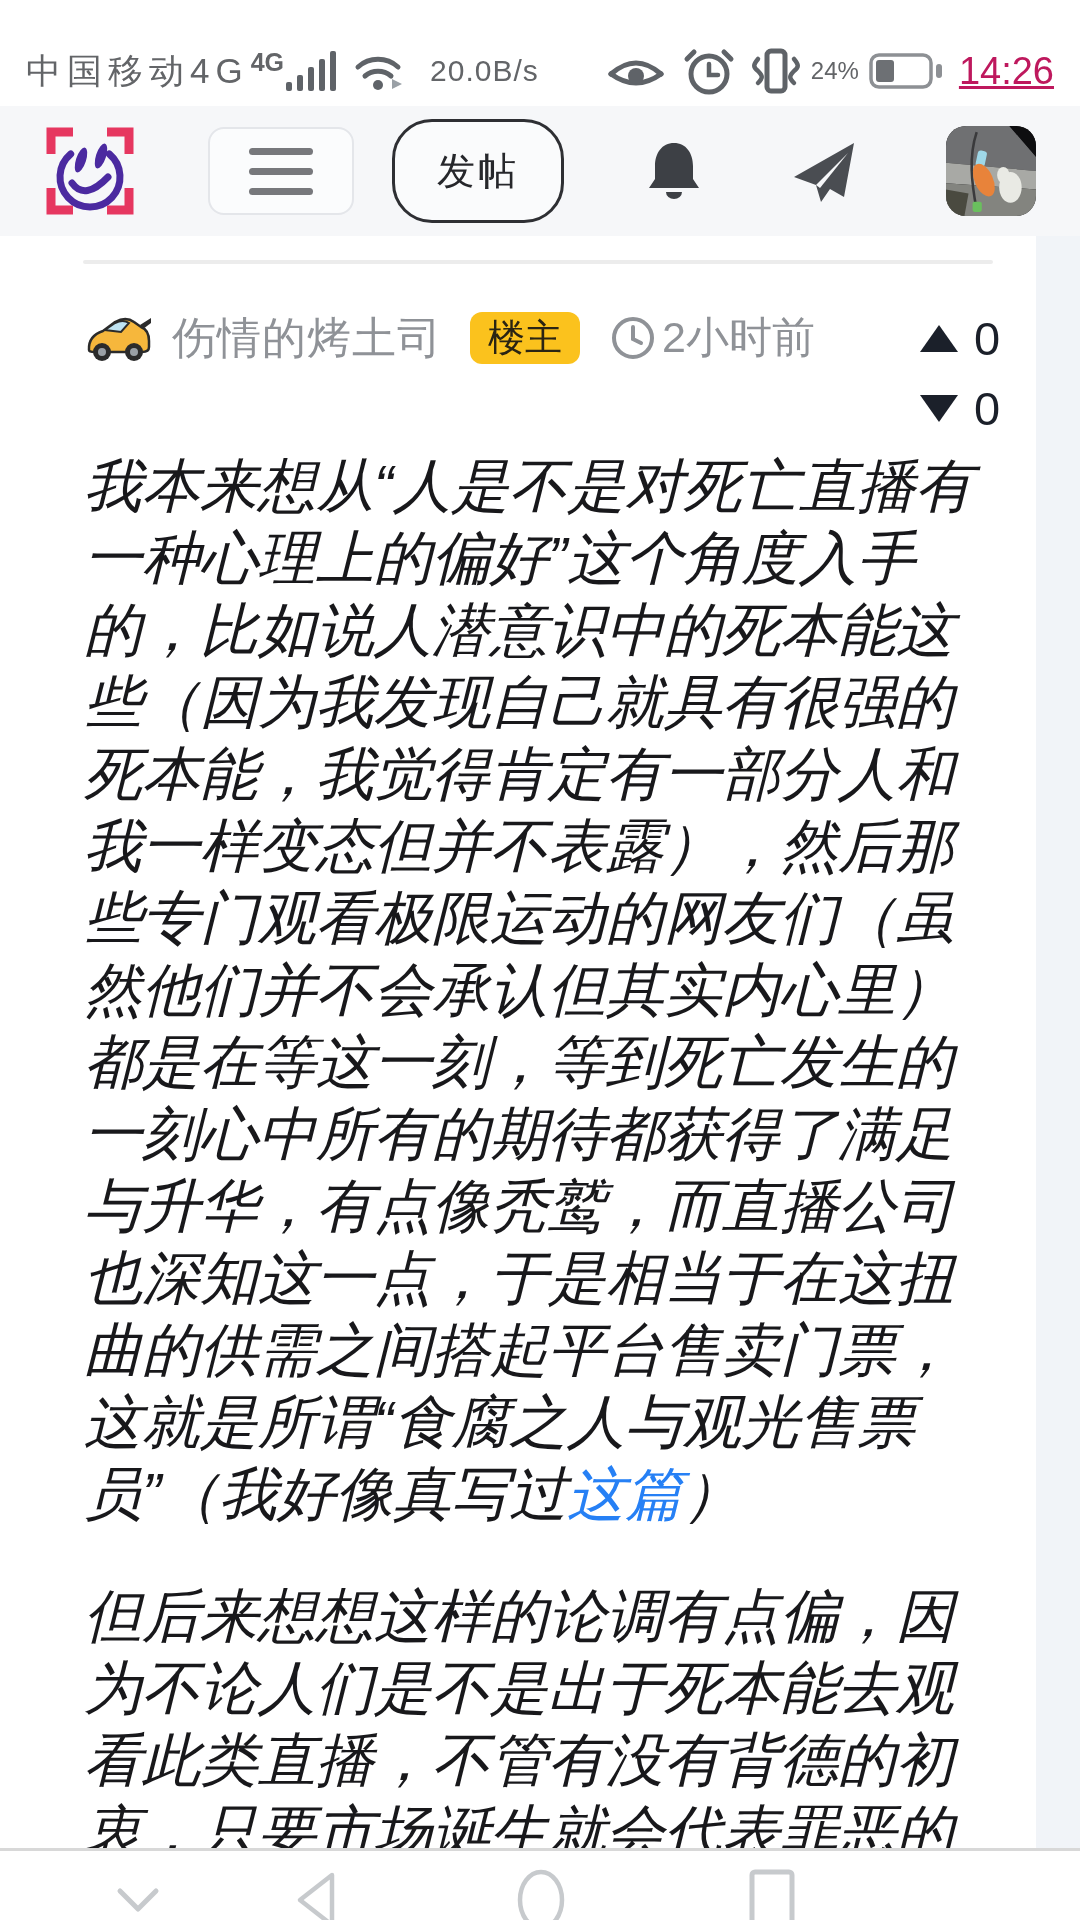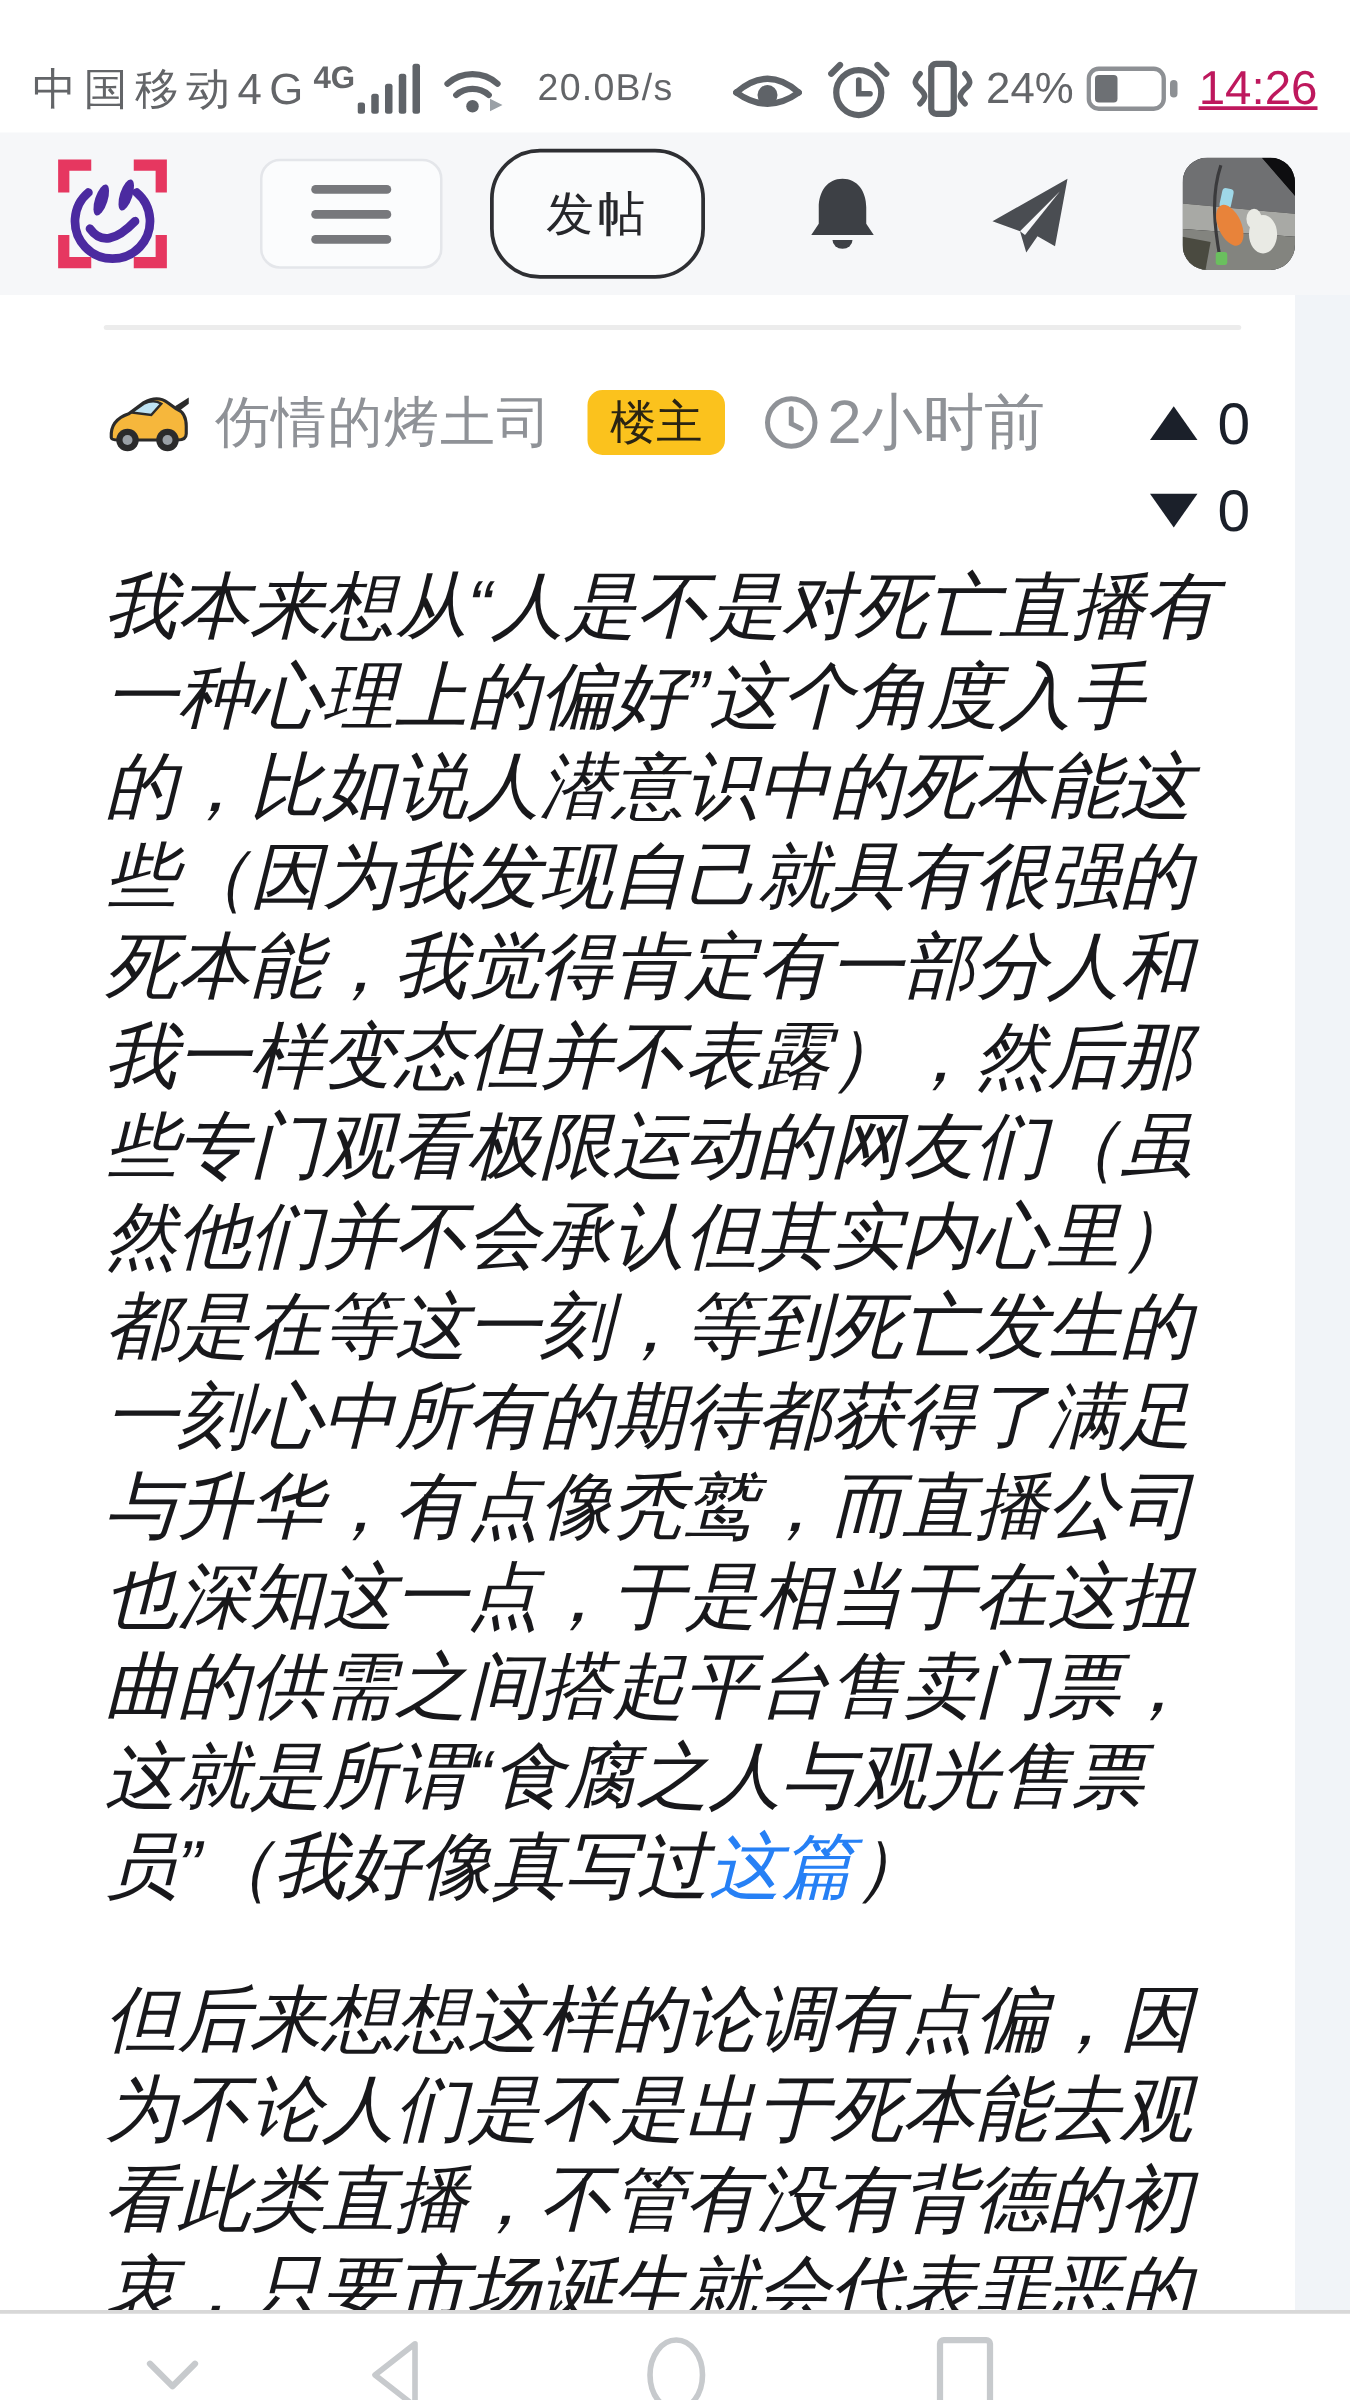--- a/index.html
+++ b/index.html
@@ -7,21 +7,21 @@
   .screen{position:relative;width:1080px;height:1920px;background:#fff;overflow:hidden;margin-top:36px;}
 
   
   .status-bar{position:absolute;top:0;left:0;width:1080px;height:70px;background:#fff;
     display:flex;align-items:center;padding:0 26px;box-sizing:border-box;color:#636568;}
   .carrier{font-size:35px;letter-spacing:6px;}
   .net-sup{font-size:25px;font-weight:700;margin:-18px 2px 0 2px;}
   .sb-ico{display:inline-flex;align-items:center;}
   .speed{font-size:30px;margin-left:22px;letter-spacing:1px;}
   .sb-spacer{flex:1;}
-  .pct{font-size:35px;margin-left:8px;text-align:center;}
+  .pct{font-size:24px;margin-left:8px;text-align:center;}
   .clock-txt{font-size:38px;margin-left:16px;color:#be185d;text-decoration:underline;}
 
   
   .app-header{position:absolute;top:70px;left:0;width:1080px;height:130px;background:var(--header_bg,#f6f7f9);
     display:flex;align-items:center;padding:0 44px;box-sizing:border-box;}
   .menu-btn{margin-left:72px;width:142px;height:84px;border-radius:16px;border:2px solid #e4e6ea;
     background:#fbfcfd;display:flex;flex-direction:column;justify-content:center;align-items:center;gap:13px;cursor:pointer;}
   .menu-btn .bar{width:64px;height:7px;border-radius:4px;background:#77787c;}
   .post-pill{margin-left:38px;height:74px;padding:12px 42px;border:3px solid #2e2f33;border-radius:40px;
     background:#fafbfc;display:flex;align-items:center;justify-content:center;
@@ -33,21 +33,21 @@
   
   .right-strip{position:absolute;top:200px;left:1036px;width:44px;height:1612px;background:#f1f4f8;}
   .post-divider{position:absolute;top:224px;left:83px;width:910px;height:4px;background:#ececec;border-radius:2px;}
 
   
   .post-meta{position:absolute;top:266px;left:84px;height:72px;display:flex;align-items:center;}
   .author{margin-left:20px;font-size:44px;color:#8f9297;letter-spacing:1px;cursor:pointer;}
   .badge{margin-left:28px;height:52px;padding:0 18px;border-radius:12px;background:var(--badge_bg,#fbc21d);
     display:flex;align-items:center;font-size:37px;font-weight:400;color:#2a2413;}
   .meta-clock{margin-left:30px;display:flex;}
-  .time-ago{margin-left:6px;font-size:49px;color:var(--muted_text,#8f9297);}
+  .time-ago{margin-left:6px;font-size:43px;color:var(--muted_text,#8f9297);}
 
   .vote{position:absolute;left:920px;width:120px;height:60px;display:flex;align-items:center;}
   .vote.up{top:272px;} .vote.down{top:342px;}
   .tri-up{width:0;height:0;border-left:19px solid transparent;border-right:19px solid transparent;
     border-bottom:27px solid #1b202a;cursor:pointer;}
   .tri-down{width:0;height:0;border-left:19px solid transparent;border-right:19px solid transparent;
     border-top:27px solid #1b202a;cursor:pointer;}
   .vote-num{margin-left:16px;font-size:47px;color:#1b202a;}
 
   

